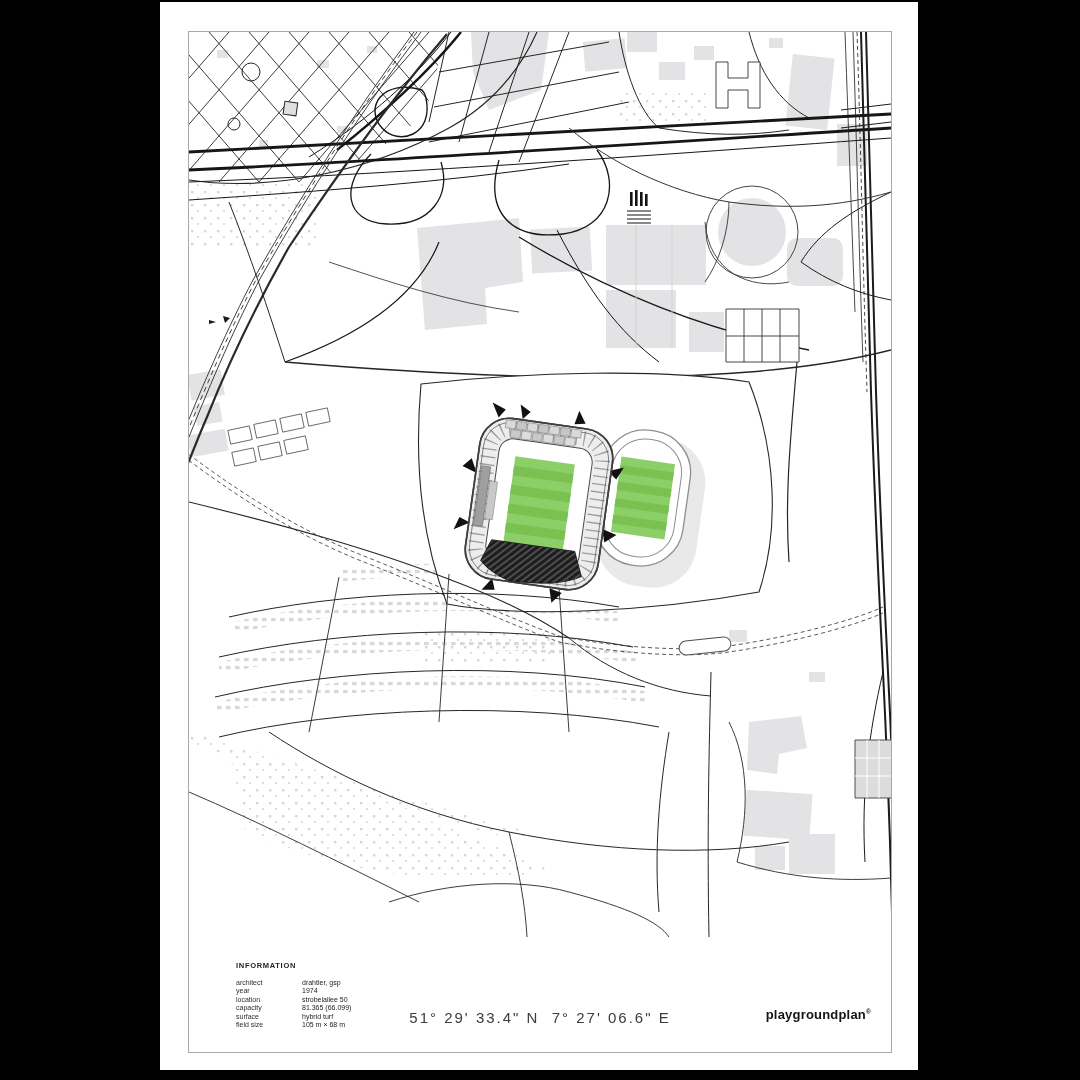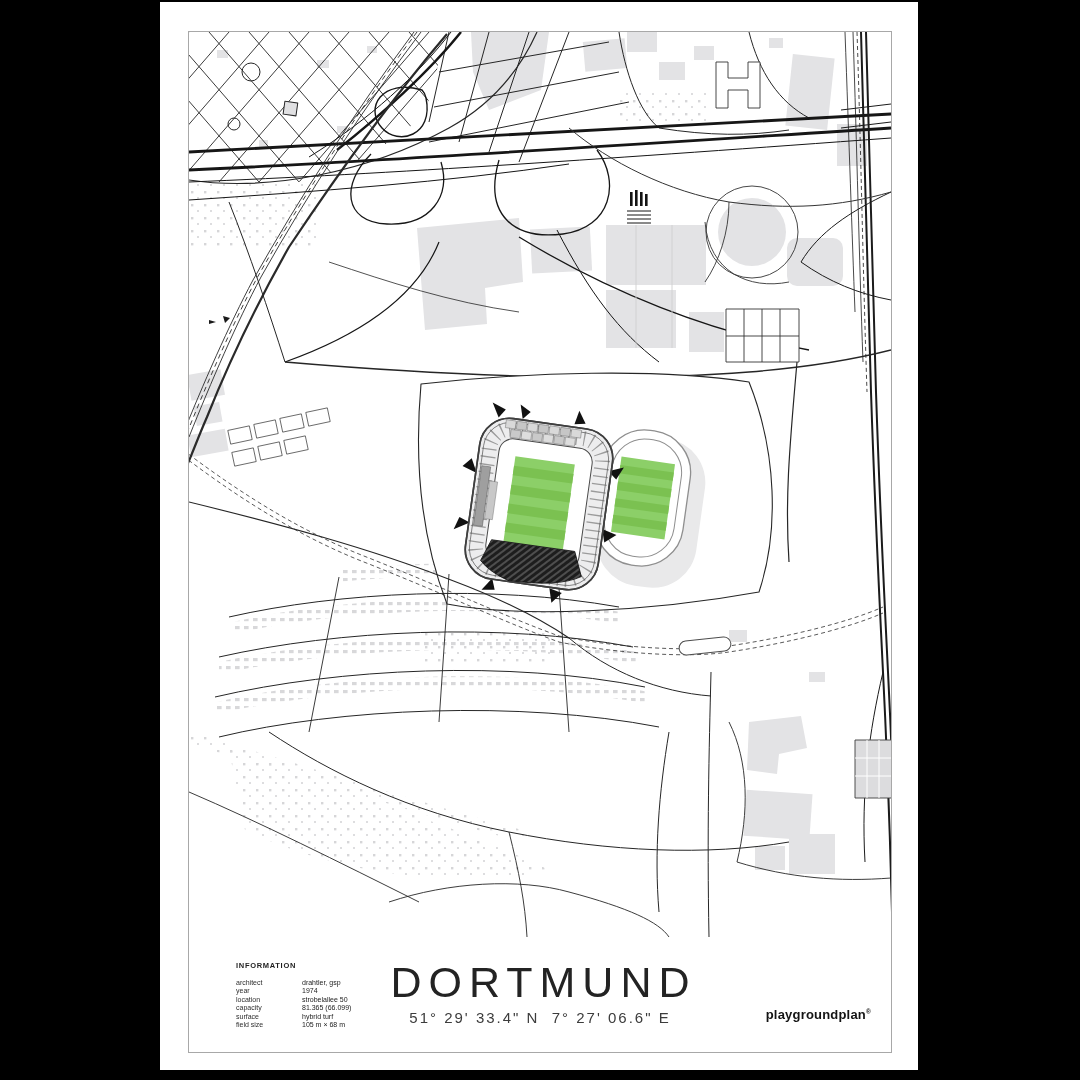--- a/index.html
+++ b/index.html
@@ -338,19 +338,18 @@
             <span>surface</span>
             <span class="val">hybrid turf</span>
           </div>
           <div class="info-row">
             <span>field size</span>
             <span class="val">105 m × 68 m</span>
           </div>
         </div>
       </div>
 
-      <div class="title">DORTMUND</div>
       <div class="coords">51° 29' 33.4" N  7° 27' 06.6" E</div>
       <div class="brand"><span>playgroundplan</span><sup>®</sup></div>
 
     </div>
   </div>
 </div>
 
 </body></html>

